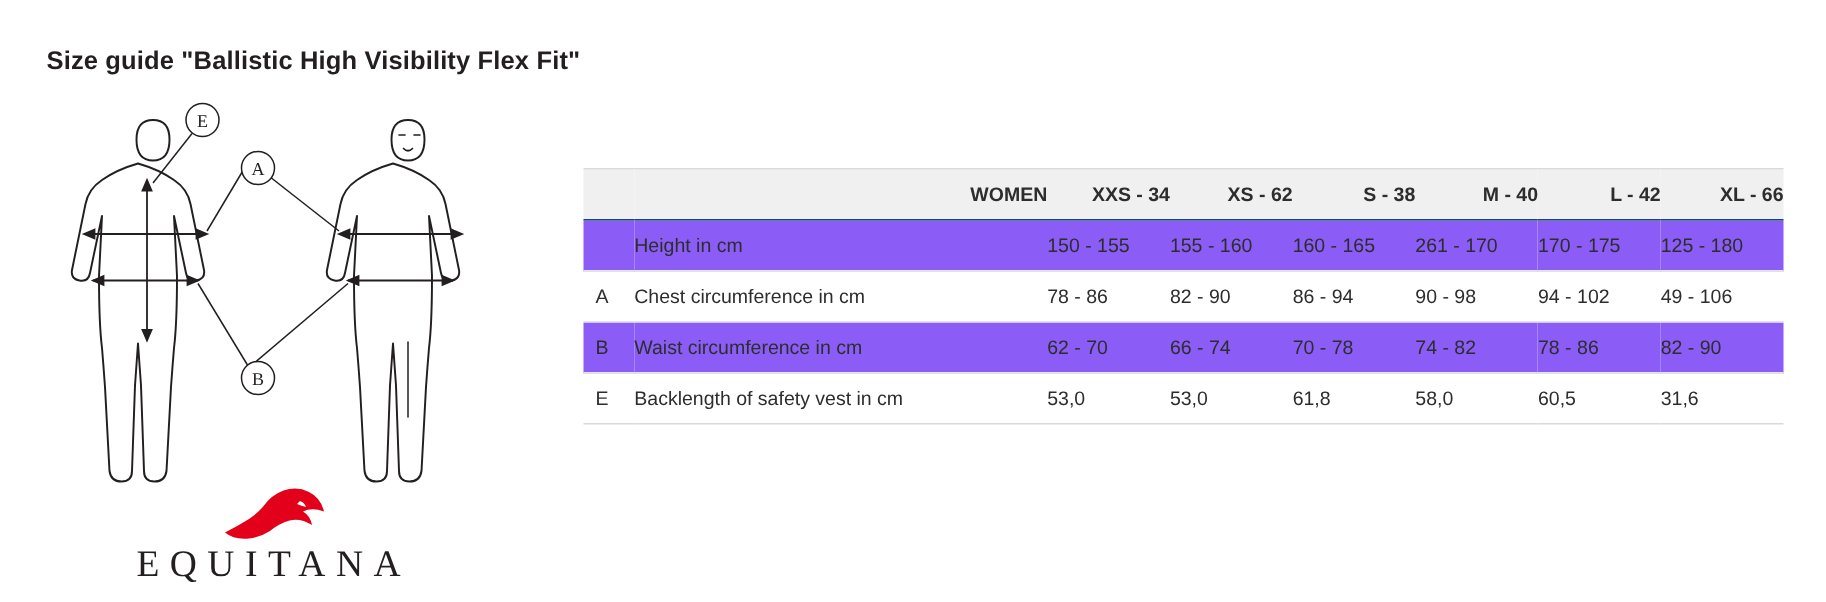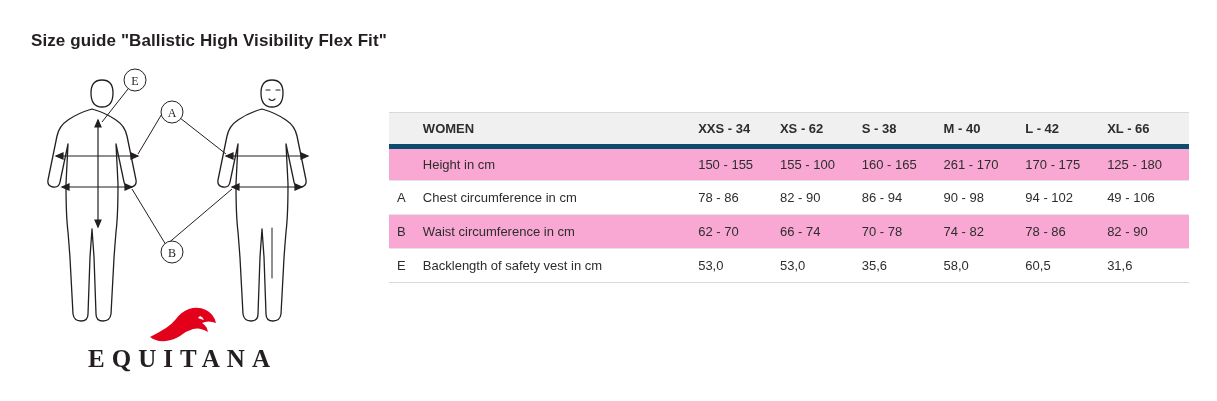--- a/index.html
+++ b/index.html
@@ -33,24 +33,23 @@
     top: 62px;
     width: 350px;
     height: 330px;
   }
   #figure-panel svg { display: block; }
 
   
   #logo-block {
     position: absolute;
     left: 70px;
-    top: 307px;
+    top: 325px;
     width: 225px;
     height: 70px;
-    font-weight: bold;
   }
   #logo-word {
     position: absolute;
     left: 0px;
     top: 38px;
     width: 225px;
     text-align: center;
     font-family: "Liberation Serif", serif;
     font-size: 25px;
     letter-spacing: 7px;
@@ -96,24 +95,25 @@
   .col-label {
     width: 276px;
   }
   .col-size {
     width: 82px;
   }
   thead th {
     font-weight: bold;
     background: #f0f0f0;
     border-top: 1px solid #d9d9d9;
-    border-bottom: 5px solid #0c4a6e;
+    border-bottom: 1px solid #0c4a6e;
+    text-align: right;
   }
   tbody tr.shaded td {
-    background: #f9a8d4;
+    background: #8b5cf6;
   }
   tbody tr.plain td {
     background: #ffffff;
   }
   tbody tr td {
     border-bottom: 1px solid #e4e4e4;
   }
   tbody tr:last-child td {
     border-bottom: 1px solid #d9d9d9;
   }
@@ -246,21 +246,21 @@
         <th class="col-size">M - 40</th>
         <th class="col-size">L - 42</th>
         <th class="col-size">XL - 66</th>
       </tr>
     </thead>
     <tbody>
       <tr class="shaded">
         <td class="col-code"></td>
         <td class="col-label">Height in cm</td>
         <td class="col-size">150 - 155</td>
-        <td class="col-size">155 - 100</td>
+        <td class="col-size">155 - 160</td>
         <td class="col-size">160 - 165</td>
         <td class="col-size">261 - 170</td>
         <td class="col-size">170 - 175</td>
         <td class="col-size">125 - 180</td>
       </tr>
       <tr class="plain">
         <td class="col-code">A</td>
         <td class="col-label">Chest circumference in cm</td>
         <td class="col-size">78 - 86</td>
         <td class="col-size">82 - 90</td>
@@ -277,20 +277,20 @@
         <td class="col-size">70 - 78</td>
         <td class="col-size">74 - 82</td>
         <td class="col-size">78 - 86</td>
         <td class="col-size">82 - 90</td>
       </tr>
       <tr class="plain">
         <td class="col-code">E</td>
         <td class="col-label">Backlength of safety vest in cm</td>
         <td class="col-size">53,0</td>
         <td class="col-size">53,0</td>
-        <td class="col-size">35,6</td>
+        <td class="col-size">61,8</td>
         <td class="col-size">58,0</td>
         <td class="col-size">60,5</td>
         <td class="col-size">31,6</td>
       </tr>
     </tbody>
   </table>
 </div>
 
 </body></html>

